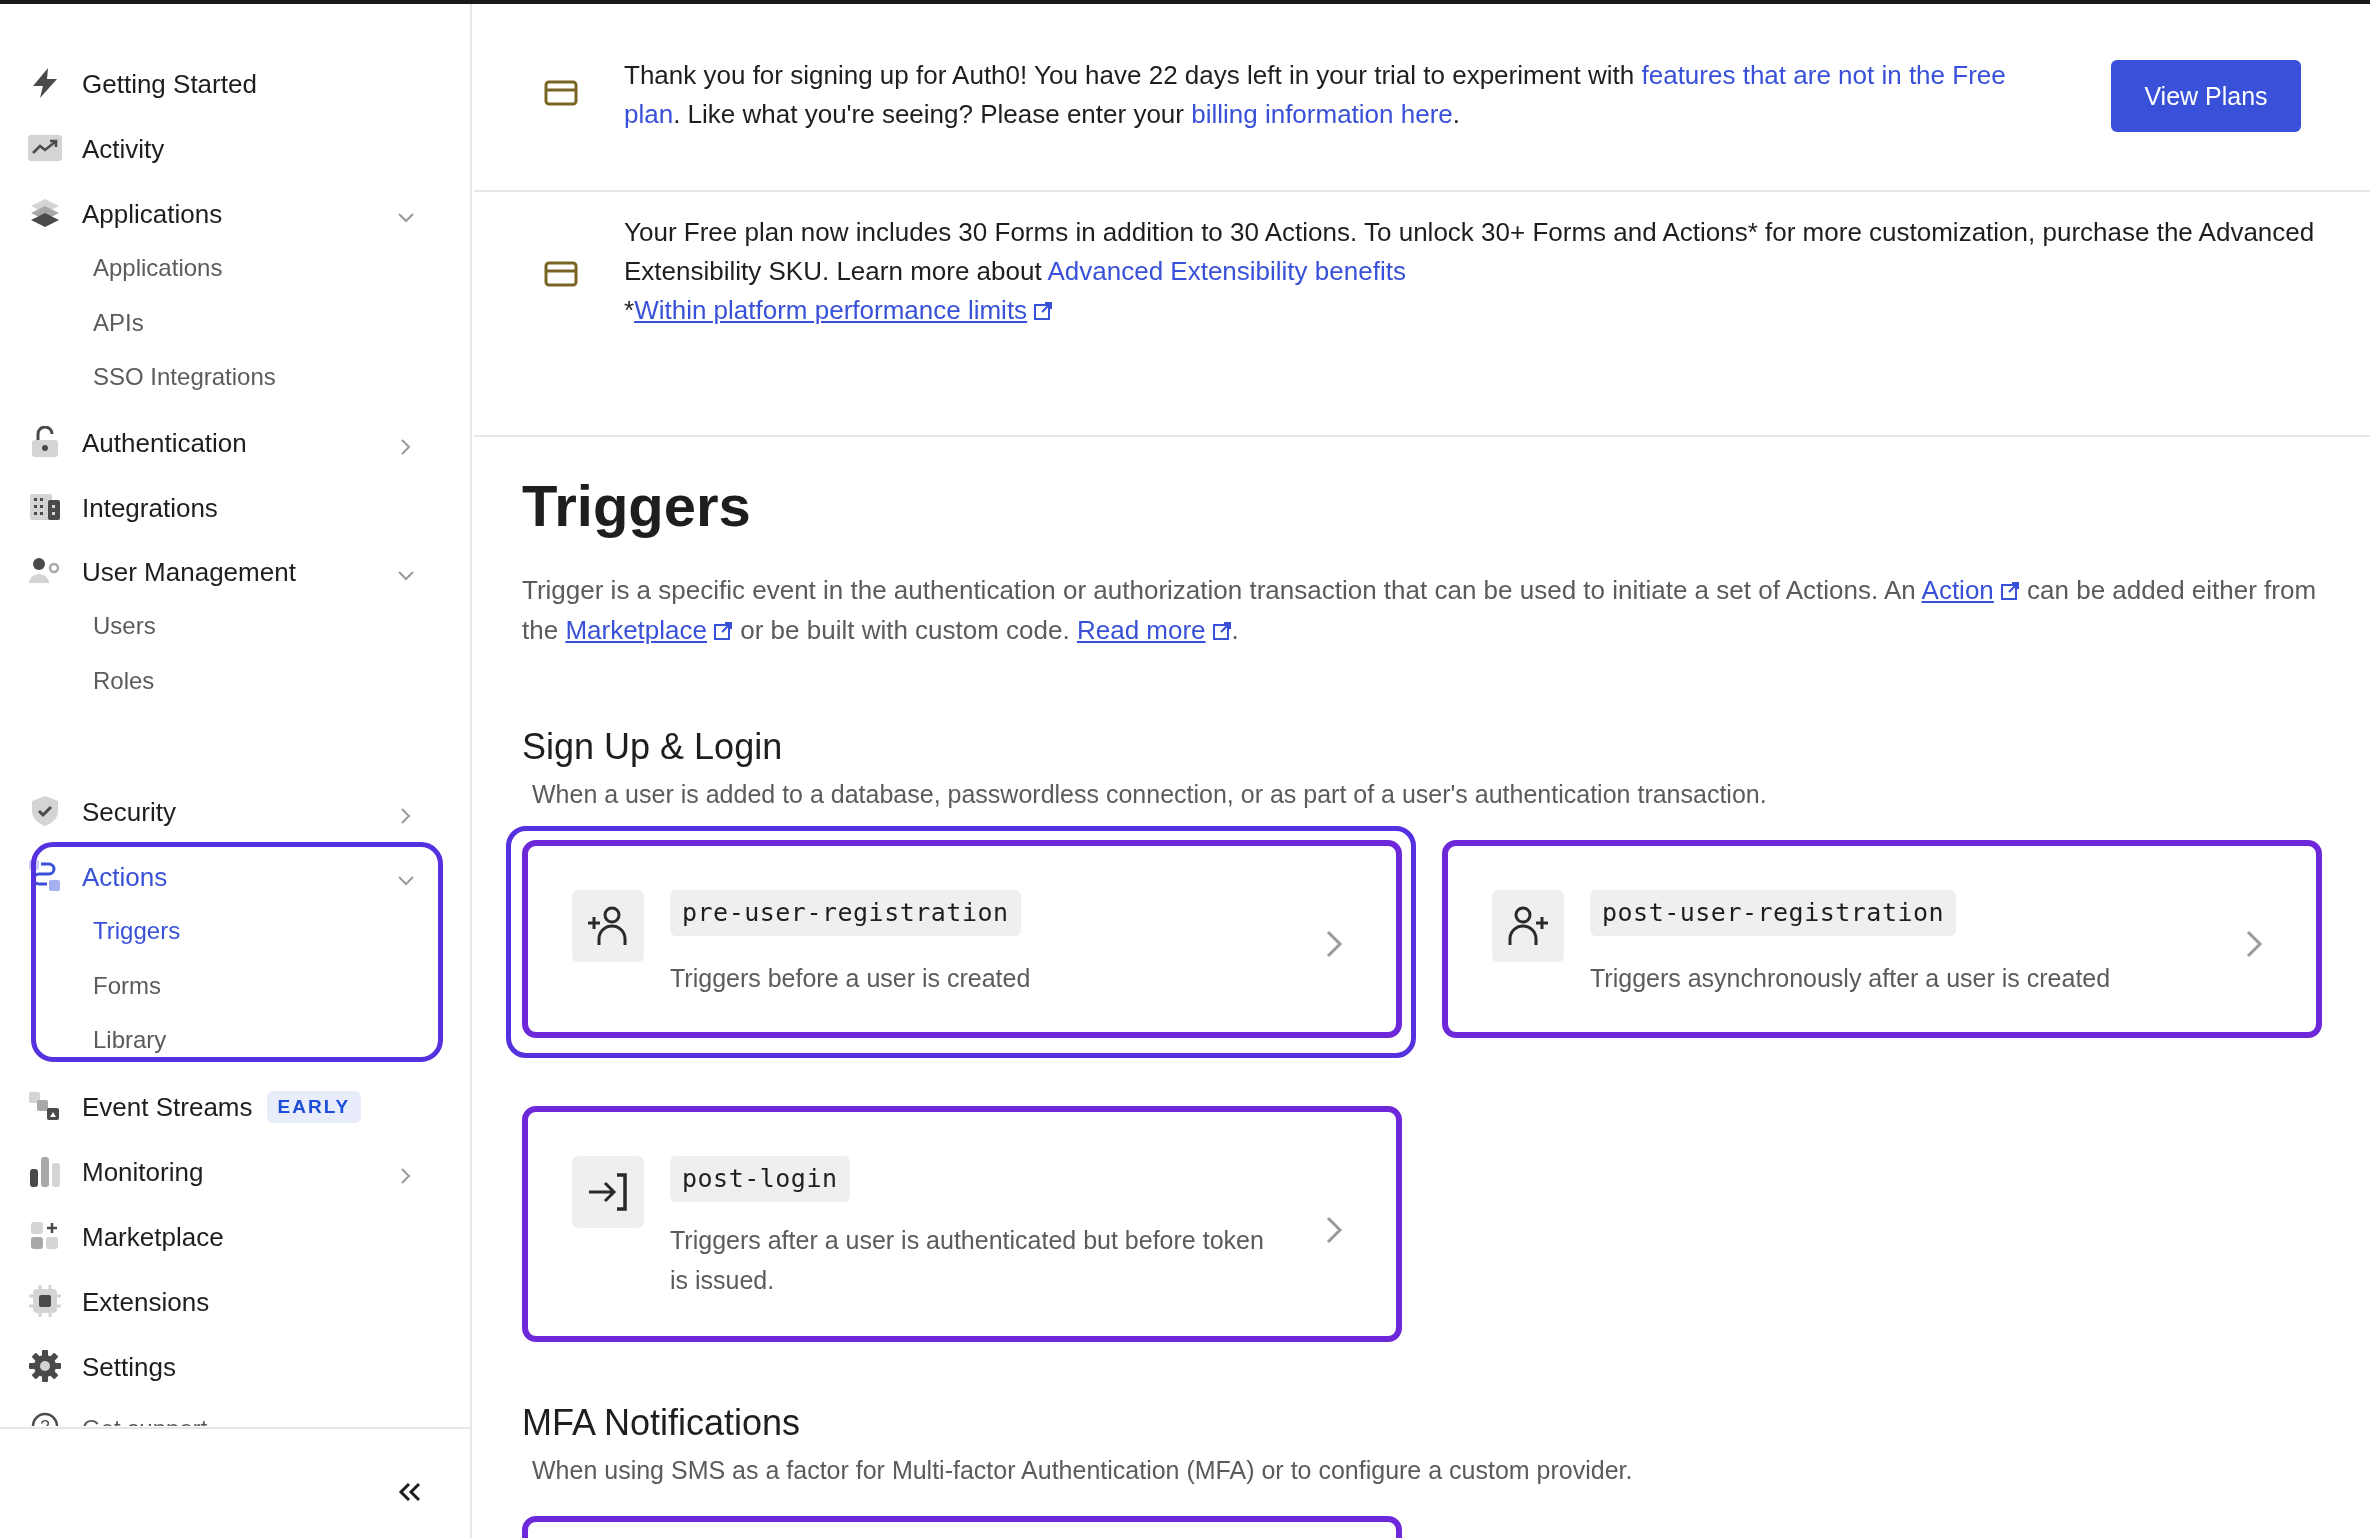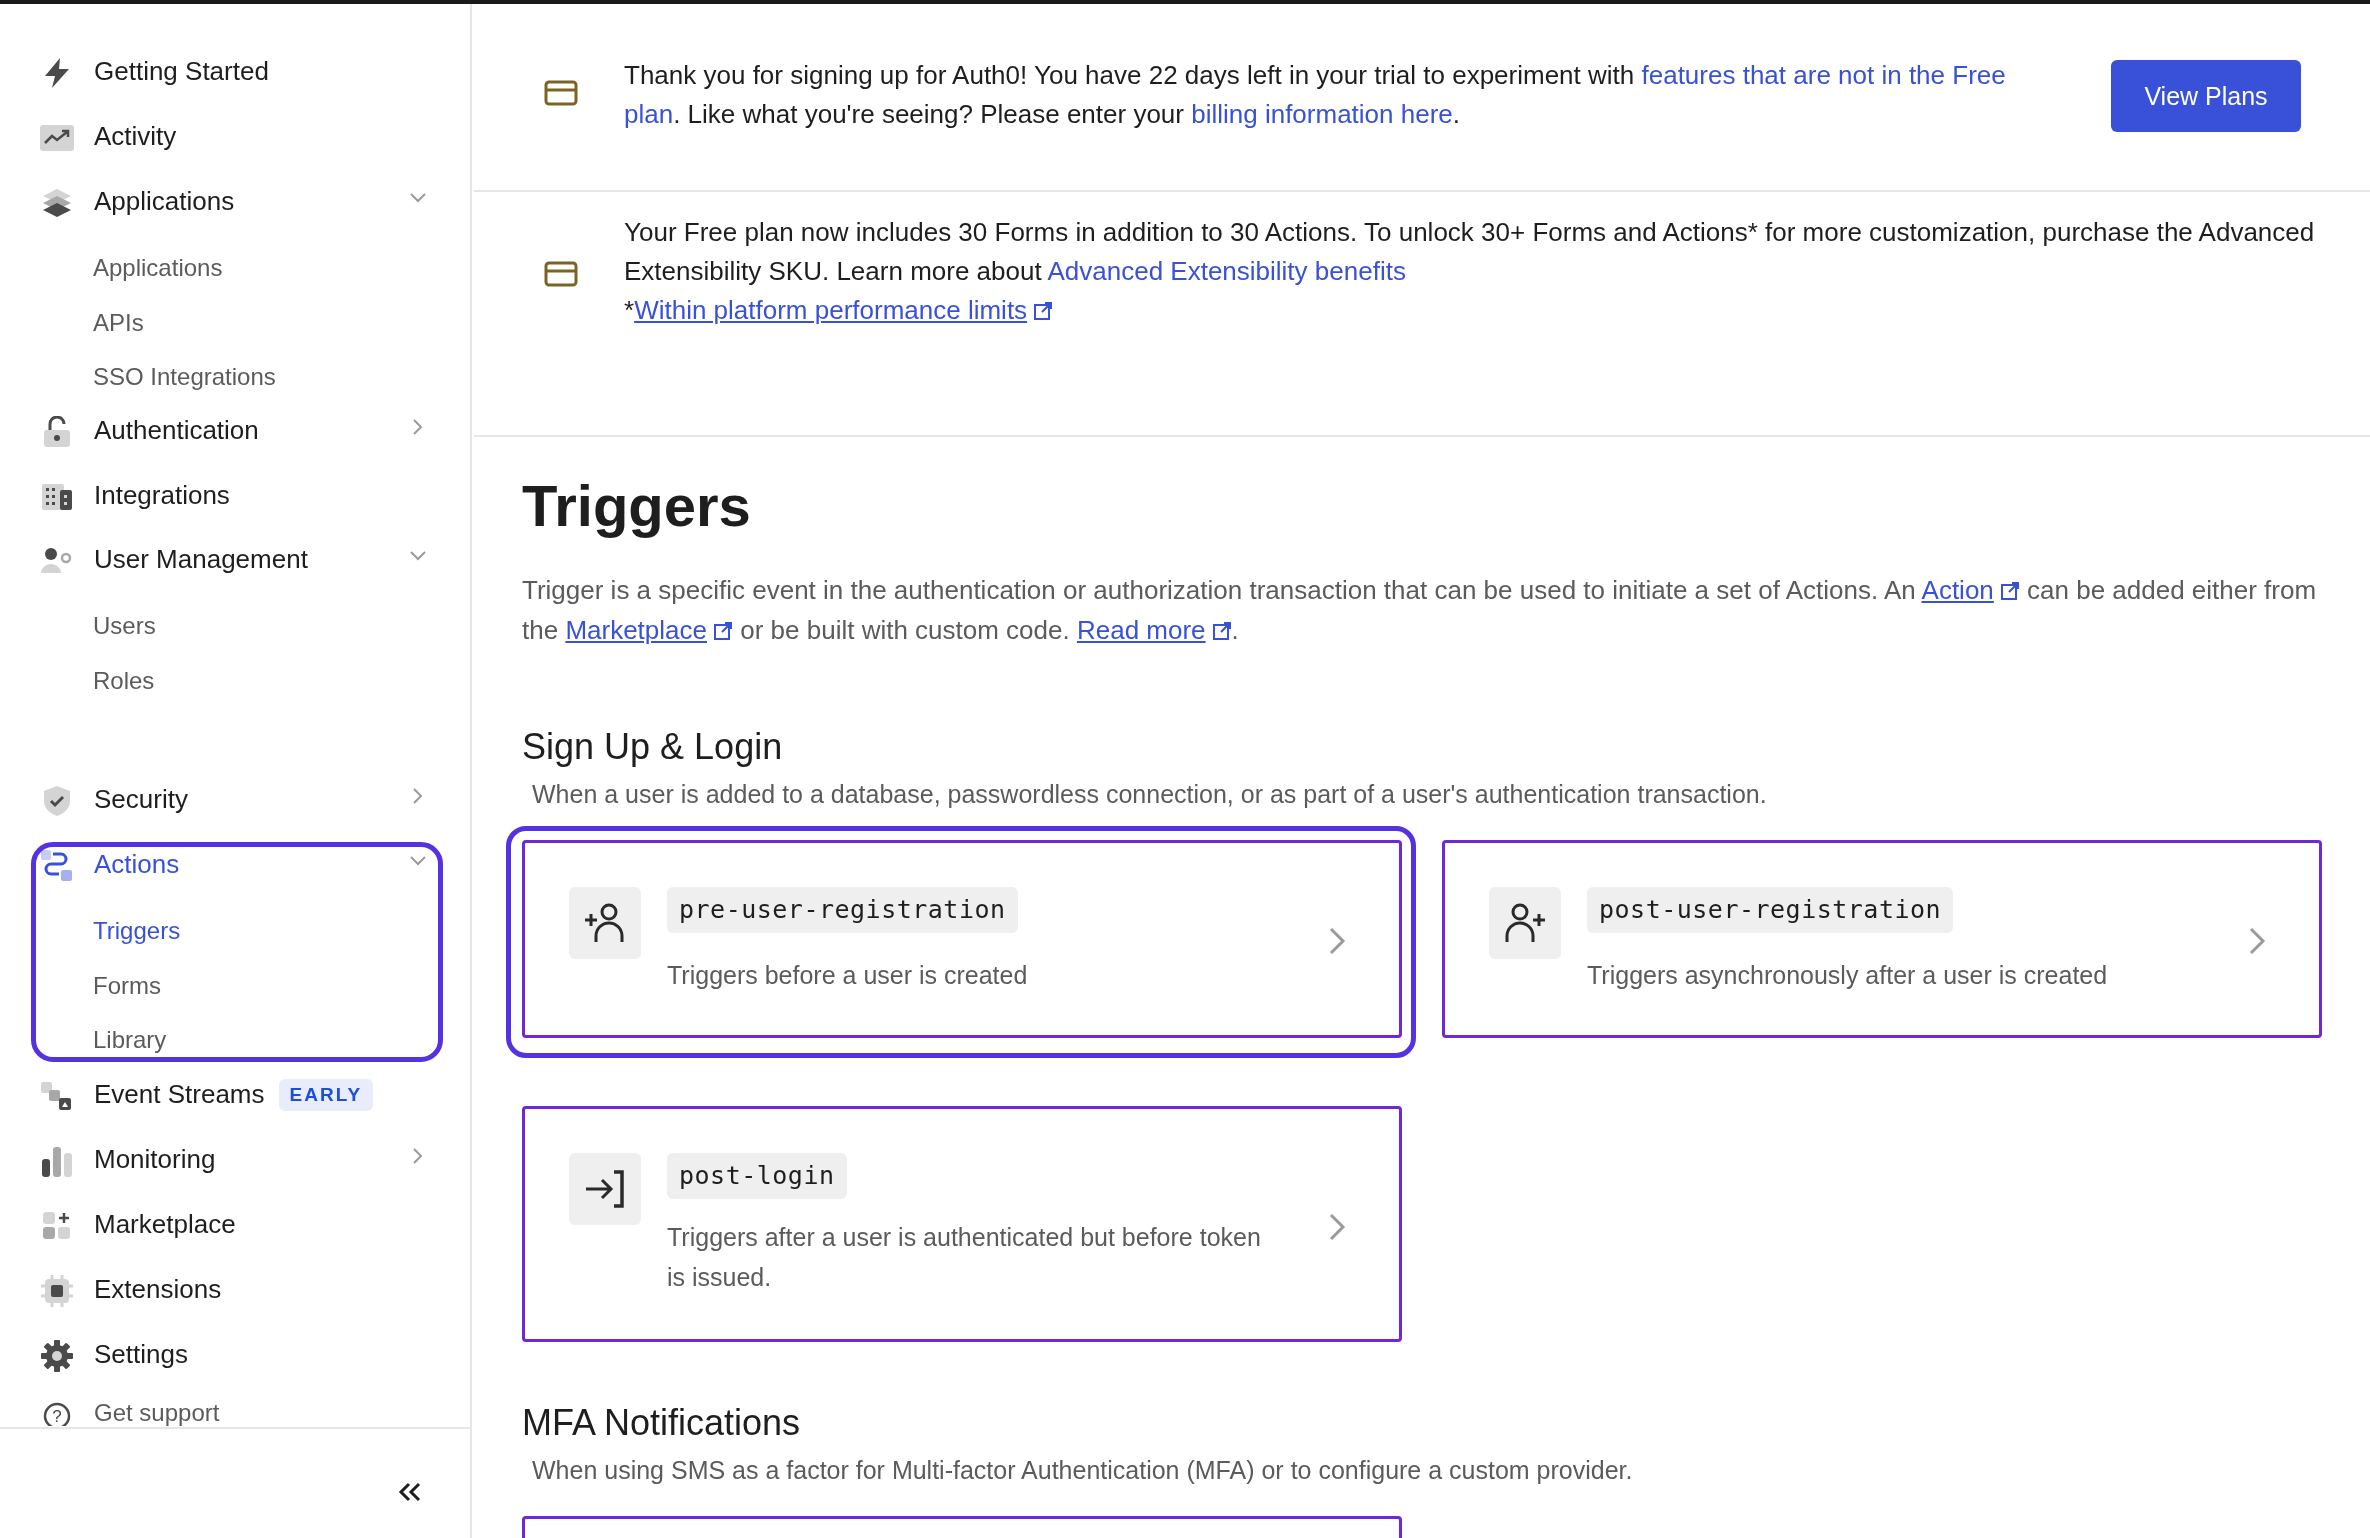--- a/index.html
+++ b/index.html
@@ -3,21 +3,21 @@
 <meta charset="utf-8">
 <style>
   * { box-sizing: border-box; margin: 0; padding: 0; }
   html, body { width: 2370px; height: 1538px; overflow: hidden; background: #fff; }
   body { font-family: "Liberation Sans", "DejaVu Sans", sans-serif; color: #1e1e1e; position: relative; }
   .topbar { position: absolute; left: 0; top: 0; width: 2370px; height: 4px; background: #1a1a1a; }
 
   
   .sidebar { position: absolute; left: 0; top: 4px; width: 472px; height: 1534px; border-right: 2px solid #e6e6e6; background: #fff; }
   .nav { position: absolute; left: 0; top: 0; width: 470px; height: 1422px; overflow: hidden; }
-  .nav-item { position: absolute; left: 40px; width: 390px; height: 44px; display: flex; align-items: flex-start; cursor: pointer; }
+  .nav-item { position: absolute; left: 28px; width: 390px; height: 44px; display: flex; align-items: flex-end; cursor: pointer; }
   .nav-item .ico { width: 34px; height: 34px; display: flex; align-items: center; justify-content: center; margin-right: 20px; }
   .nav-item .lbl { font-size: 26px; color: #1e1e1e; }
   .nav-item .chev { position: absolute; right: 0; width: 24px; height: 24px; display: flex; align-items: center; justify-content: center; }
   .nav-item.active .lbl { color: #3851d8; }
   .sub-item { position: absolute; left: 93px; font-size: 24px; color: #5b5b5b; cursor: pointer; }
   .sub-item.active { color: #3851d8; }
   .badge { margin-left: 14px; background: #e8ecfb; color: #1d4ed8; font-size: 19px; font-weight: bold; letter-spacing: 2px; padding: 5px 11px; border-radius: 6px; }
   .highlight-side { position: absolute; left: 31px; top: 838px; width: 412px; height: 220px; border: 5px solid #5631e0; border-radius: 22px; pointer-events: none; }
   .side-footer { position: absolute; left: 0; top: 1423px; width: 470px; height: 2px; background: #e6e6e6; }
   .collapse { position: absolute; left: 392px; top: 1470px; width: 36px; height: 36px; display: flex; align-items: center; justify-content: center; cursor: pointer; }
@@ -30,21 +30,21 @@
   a.lnk { color: #3851d8; text-decoration: none; }
   a.ul { color: #3851d8; text-decoration: underline; }
   .ext { display: inline-block; width: 20px; height: 20px; vertical-align: -2px; margin-left: 6px; }
   .btn-primary { position: absolute; left: 1637px; top: 56px; width: 190px; height: 72px; background: #3851d8; color: #fff; border: none; border-radius: 6px; font-size: 25px; font-family: "Liberation Sans", sans-serif; cursor: pointer; }
 
   h1.title { position: absolute; left: 48px; top: 468px; font-size: 58px; font-weight: bold; color: #1e1e1e; }
   .desc { position: absolute; left: 48px; top: 566px; width: 1800px; font-size: 26px; line-height: 40px; color: #5b5b5b; }
   h2.sec { position: absolute; left: 48px; font-size: 36px; font-weight: normal; color: #1e1e1e; }
   .secdesc { position: absolute; left: 48px; font-size: 25px; color: #5b5b5b; margin-left: 10px; }
 
-  .card { position: absolute; border: 3px solid #6d28d9; border-radius: 4px; background: #fff; cursor: pointer; }
+  .card { position: absolute; border: 6px solid #6d28d9; border-radius: 14px; background: #fff; cursor: pointer; }
   .card .cicon { position: absolute; left: 44px; width: 72px; height: 72px; background: #efefef; border-radius: 6px; display: flex; align-items: center; justify-content: center; }
   .card .code { position: absolute; left: 142px; background: #efefef; border-radius: 6px; padding: 0 12px; height: 46px; line-height: 46px; font-family: "DejaVu Sans Mono", "Liberation Mono", monospace; font-size: 25px; color: #1e1e1e; letter-spacing: 0.5px; }
   .card .cdesc { position: absolute; left: 142px; font-size: 25px; line-height: 40px; color: #5b5b5b; }
   .card .cchev { position: absolute; right: 50px; width: 24px; height: 36px; }
   .highlight-card { position: absolute; left: 32px; top: 822px; width: 910px; height: 232px; border: 5px solid #5631e0; border-radius: 20px; pointer-events: none; }
 </style>
 </head>
 <body>
 
 <div class="topbar"></div>

